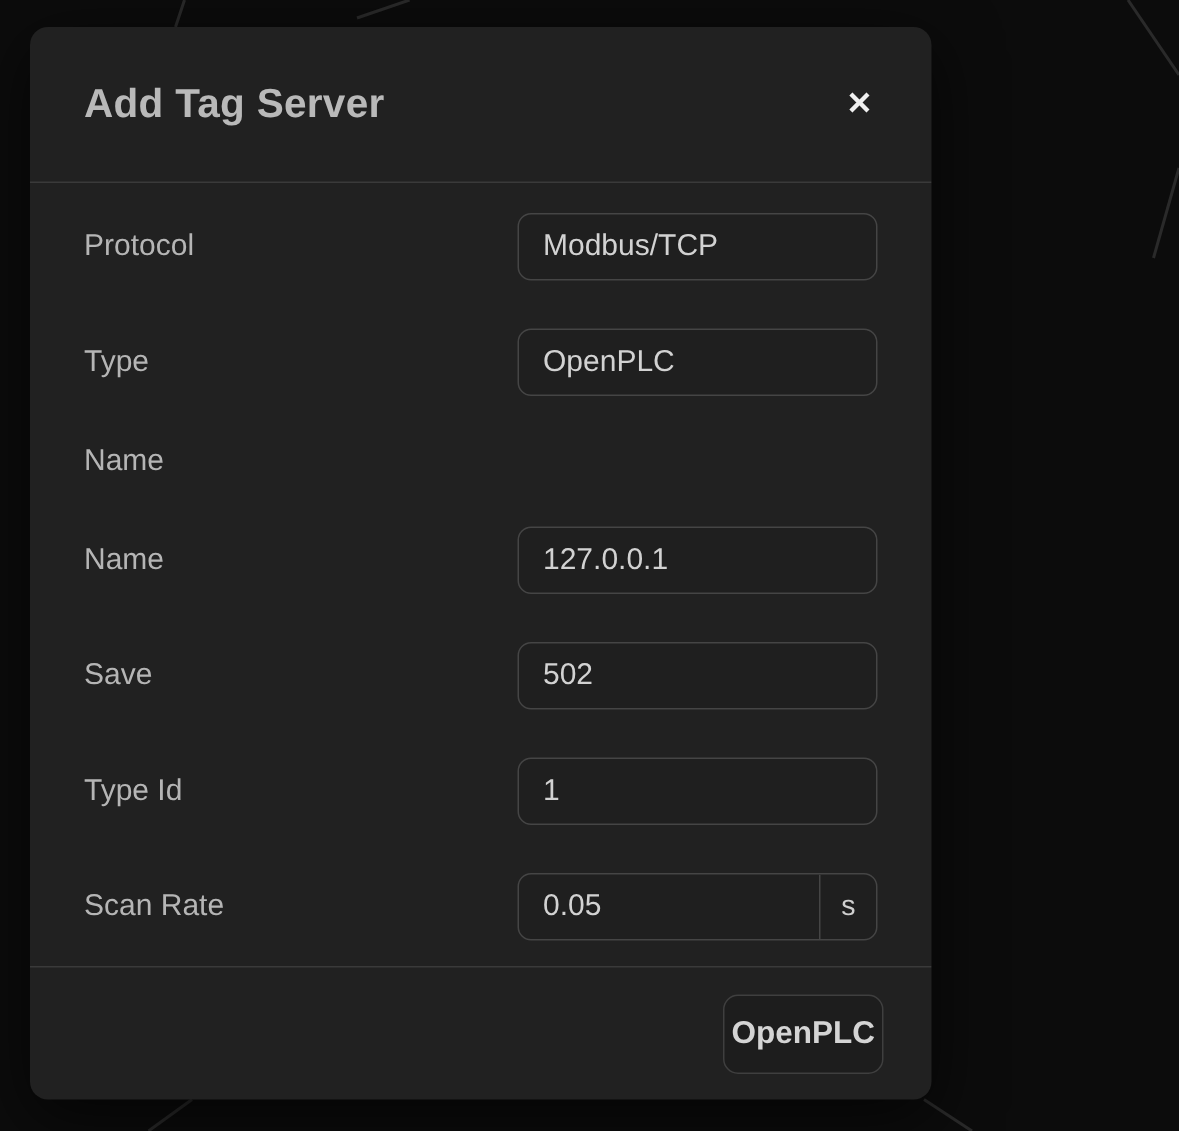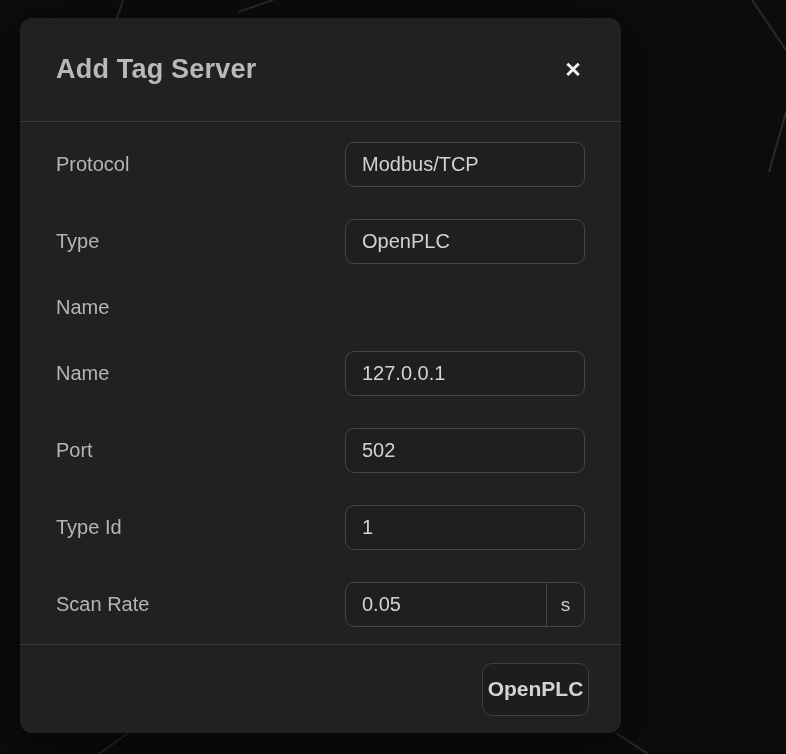--- a/index.html
+++ b/index.html
@@ -122,21 +122,21 @@
     </div>
 
     <div class="form-row">
       <div class="field-label">Name</div>
       <div class="input-group">
         <input class="text-input" type="text" value="127.0.0.1" style="">
       </div>
     </div>
 
     <div class="form-row">
-      <div class="field-label">Port</div>
+      <div class="field-label">Save</div>
       <div class="input-group">
         <input class="text-input" type="text" value="502" style="">
       </div>
     </div>
 
     <div class="form-row">
       <div class="field-label">Type Id</div>
       <div class="input-group">
         <input class="text-input" type="text" value="1" style="">
       </div>

